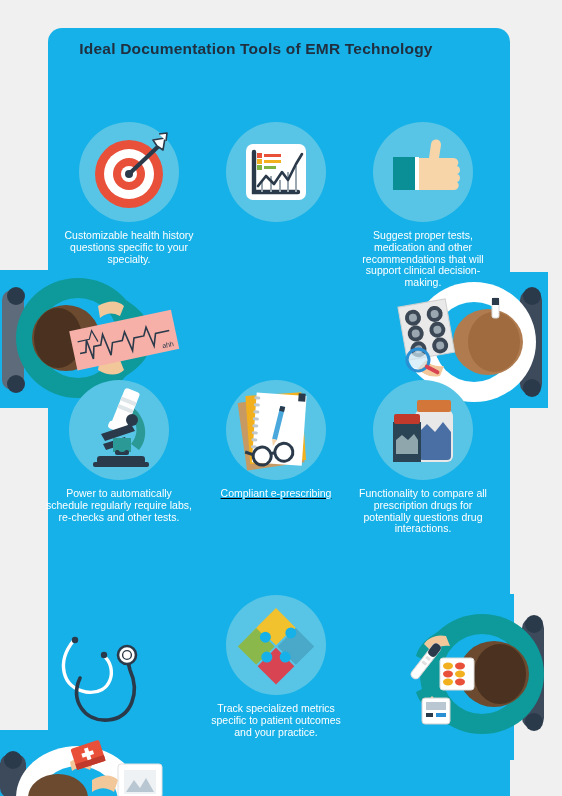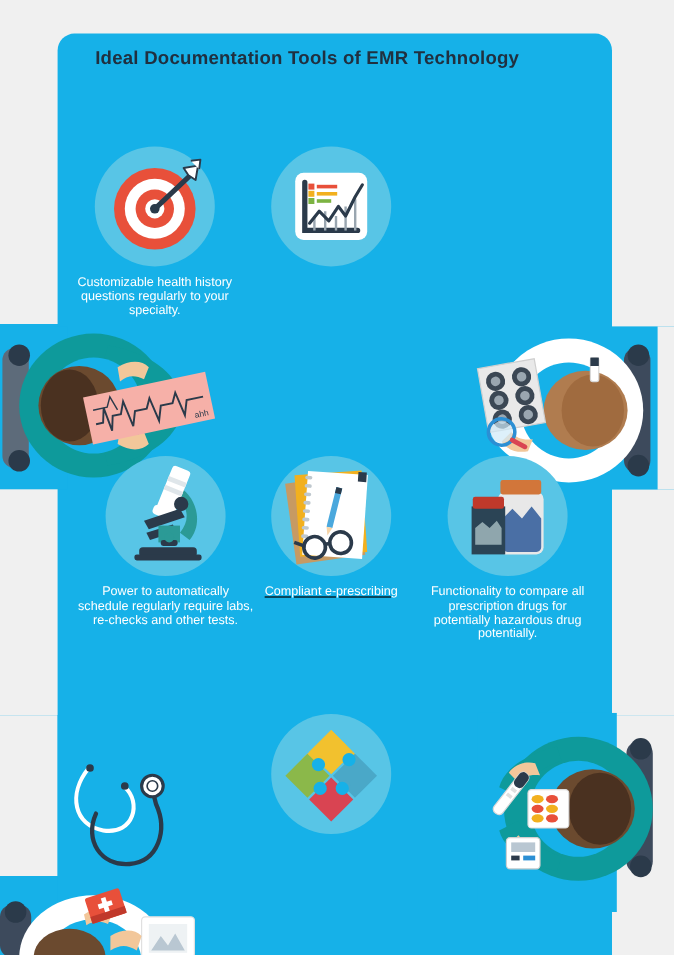--- a/index.html
+++ b/index.html
@@ -211,21 +211,21 @@
         <circle cx="50" cy="52" r="34" fill="#e8503a"></circle>
         <circle cx="50" cy="52" r="25" fill="#ffffff"></circle>
         <circle cx="50" cy="52" r="16" fill="#e8503a"></circle>
         <circle cx="50" cy="52" r="8" fill="#ffffff"></circle>
         <circle cx="50" cy="52" r="4" fill="#2b3a4a"></circle>
         <path d="M50 52 L84 20" stroke="#2b3a4a" stroke-width="4.2" stroke-linecap="round"></path>
         <path d="M74 18 l12 -2 -2 12 -6 -4 z" fill="#ffffff" stroke="#2b3a4a" stroke-width="1.6" stroke-linejoin="round"></path>
         <path d="M80 12 l8 -1 -1 8" fill="#ffffff" stroke="#2b3a4a" stroke-width="1.6" stroke-linejoin="round"></path>
       </svg>
     </div>
-    <div class="cap">Customizable health history questions regularly to your specialty.</div>
+    <div class="cap">Customizable health history questions specific to your specialty.</div>
   </div>
 
   <div class="cell" style="left:201px;top:122px;">
     <div class="circle">
       <svg class="ic" viewBox="0 0 100 100">
         <rect x="20" y="22" width="60" height="56" rx="7" fill="#ffffff"></rect>
         <path d="M28 30 v40 h44" fill="none" stroke="#2b3a4a" stroke-width="4.4" stroke-linecap="round"></path>
         <g>
           <rect x="31" y="31" width="5" height="5" fill="#e8503a"></rect>
           <rect x="31" y="37" width="5" height="5" fill="#f2b01e"></rect>
@@ -239,22 +239,33 @@
           <line x1="45" y1="54" x2="45" y2="70"></line>
           <line x1="54" y1="58" x2="54" y2="70"></line>
           <line x1="62" y1="50" x2="62" y2="70"></line>
           <line x1="70" y1="44" x2="70" y2="70"></line>
         </g>
         <polyline points="32,64 40,54 48,62 56,50 62,58 70,42 76,32" fill="none" stroke="#2b3a4a" stroke-width="2.6" stroke-linejoin="round" stroke-linecap="round"></polyline>
       </svg>
     </div>
   </div>
 
-
-  <div class="cell" style="left:63px;top:380px;">
+  <div class="cell" style="left:348px;top:122px;">
+    <div class="circle">
+      <svg class="ic" viewBox="0 0 100 100">
+        <path d="M44 36 h12 l2 -14 c1 -6 10 -6 10 1 l-2 13 h14 c5 0 7 5 4 8 c4 1 4 7 0 8
+                 c4 1 4 7 0 8 c3 2 2 8 -3 8 H44 z" fill="#f7d5a8"></path>
+        <rect x="20" y="35" width="24" height="33" fill="#0a8f96"></rect>
+        <rect x="42" y="35" width="4" height="33" fill="#ffffff"></rect>
+      </svg>
+    </div>
+    <div class="cap">Suggest proper tests, medication and other recommendations that will support clinical decision-making.</div>
+  </div>
+
+  <div class="cell" style="left:44px;top:380px;">
     <div class="circle">
       <svg class="ic" viewBox="0 0 100 100">
         <path d="M58 24 C76 32 82 56 70 70 L62 64 C72 52 68 38 54 32 Z" fill="#2b9a96"></path>
         <g transform="rotate(22 52 40)">
           <rect x="44" y="8" width="16" height="40" rx="3" fill="#ffffff"></rect>
           <rect x="44" y="18" width="16" height="4" fill="#dfe6ea"></rect>
           <rect x="44" y="26" width="16" height="4" fill="#dfe6ea"></rect>
           <rect x="42" y="44" width="20" height="8" rx="3" fill="#ffffff"></rect>
         </g>
         <circle cx="63" cy="40" r="6" fill="#2b3a4a"></circle>
@@ -315,21 +326,21 @@
     <div class="circle">
       <svg class="ic" viewBox="0 0 100 100">
         <rect x="42" y="30" width="38" height="52" rx="6" fill="#e8e8e8"></rect>
         <rect x="44" y="20" width="34" height="12" rx="2" fill="#d2763a"></rect>
         <path d="M46 52 l8 -8 8 8 8 -10 8 10 v24 a4 4 0 0 1 -4 4 H50 a4 4 0 0 1 -4 -4 z" fill="#4a6fa5"></path>
         <rect x="20" y="42" width="28" height="40" fill="#2b4455"></rect>
         <rect x="21" y="34" width="26" height="10" rx="2" fill="#c0392b"></rect>
         <path d="M23 60 l6 -5 6 5 6 -6 4 6 v14 H23 z" fill="#8fa6ad"></path>
       </svg>
     </div>
-    <div class="cap">Functionality to compare all prescription drugs for potentially hazardous drug potentially.</div>
+    <div class="cap">Functionality to compare all prescription drugs for potentially questions drug interactions.</div>
   </div>
 
   <div class="cell" style="left:201px;top:595px;">
     <div class="circle">
       <svg class="ic" viewBox="0 0 100 100">
         <g transform="rotate(45 50 50)">
 
           <path d="M24 24 h18 v5 a5 5 0 0 0 10 0 v-5 h-2 v26 h-6 a5 5 0 0 0 0 10 h6 v-2 H24 z" fill="#f2c12e" transform="translate(0,0)"></path>
           <rect x="24" y="24" width="26" height="26" fill="#f2c12e"></rect>
           <circle cx="50" cy="31" r="5.5" fill="#f2c12e"></circle>
@@ -342,15 +353,16 @@
           <rect x="52" y="24" width="26" height="26" fill="#4aa8c8"></rect>
           <circle cx="52" cy="31" r="5.5" fill="#16b1e8"></circle>
           <circle cx="65" cy="50" r="5.5" fill="#4aa8c8"></circle>
 
           <rect x="52" y="52" width="26" height="26" fill="#d94452"></rect>
           <circle cx="65" cy="52" r="5.5" fill="#16b1e8"></circle>
           <circle cx="52" cy="65" r="5.5" fill="#16b1e8"></circle>
         </g>
       </svg>
     </div>
+    <div class="cap">Track specialized metrics specific to patient outcomes and your practice.</div>
   </div>
 
 </div>
 
 </body></html>

